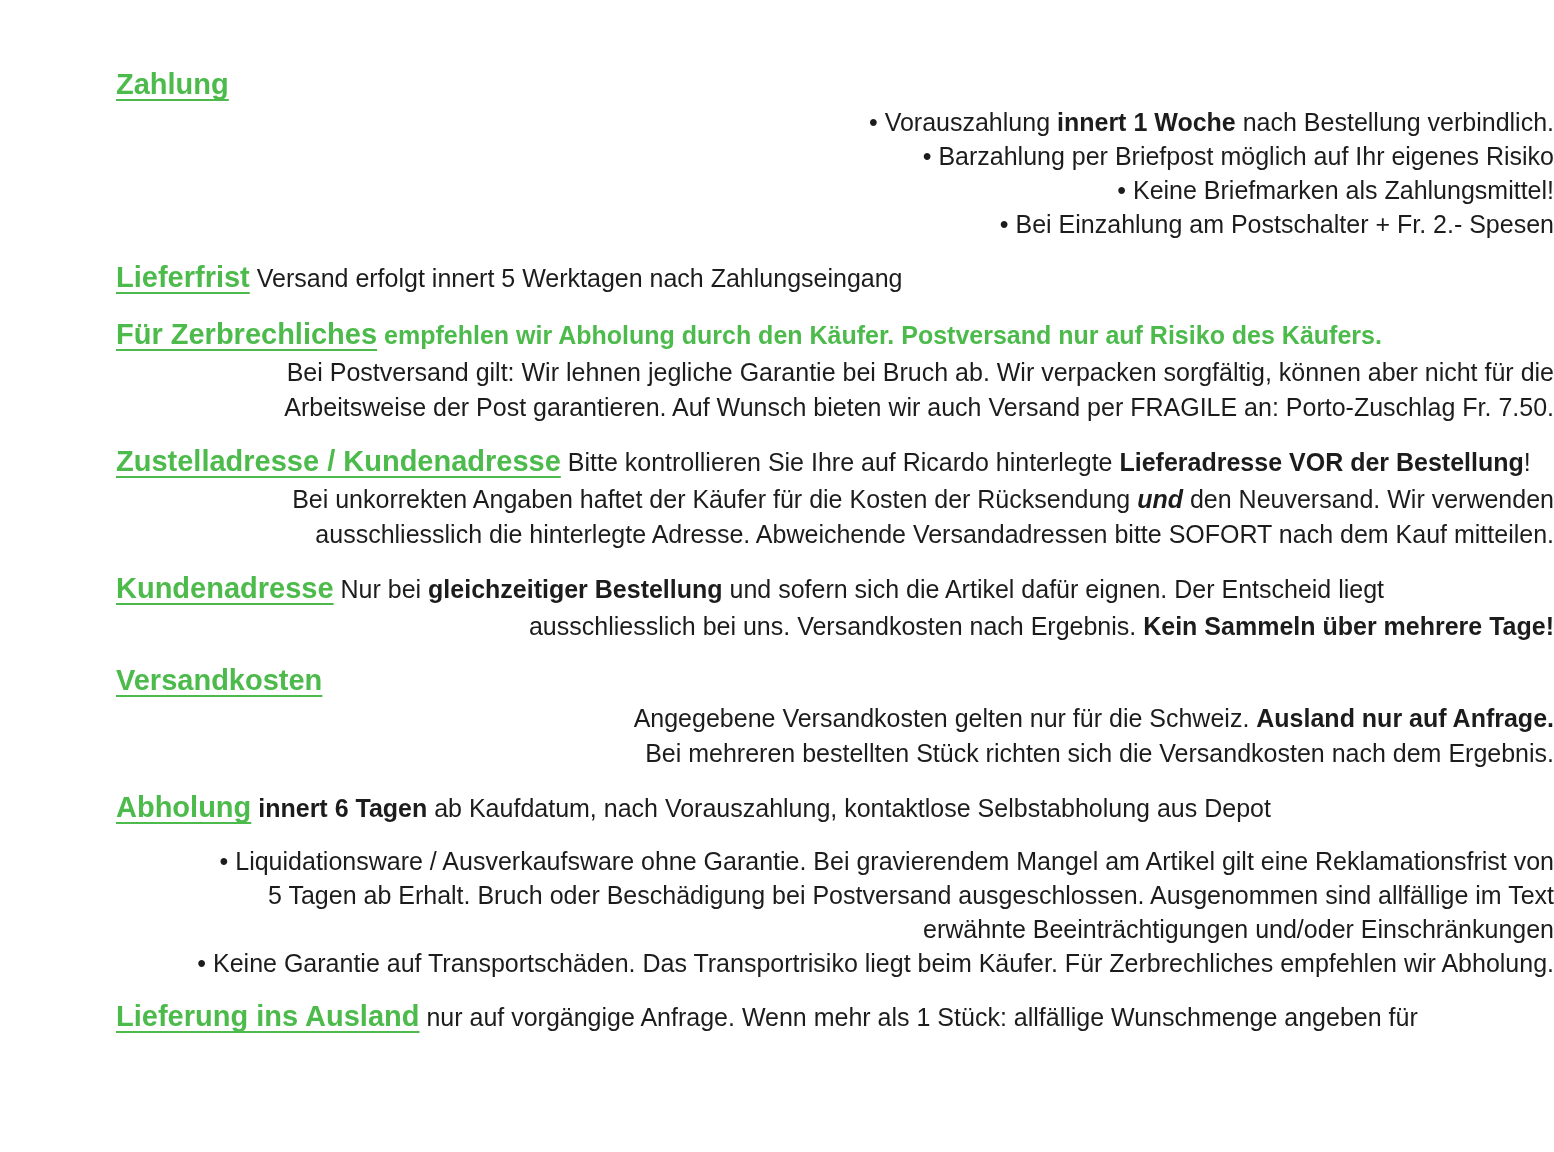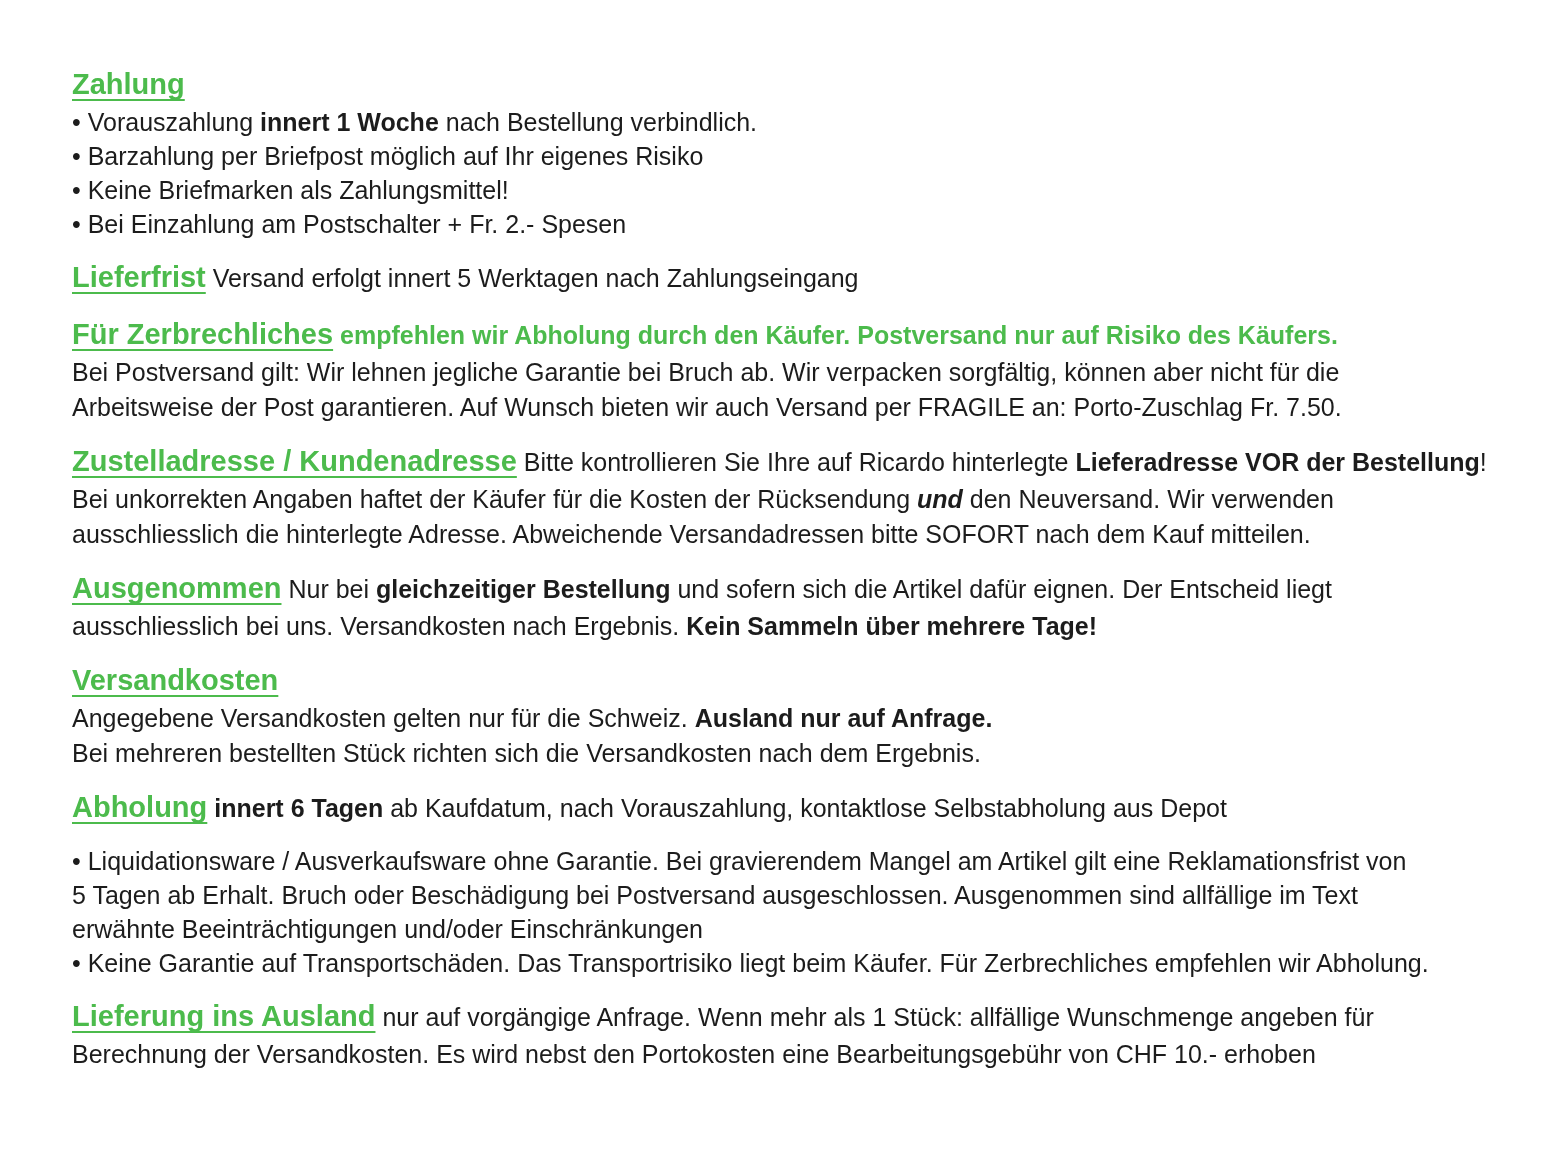--- a/index.html
+++ b/index.html
@@ -9,31 +9,31 @@
   html,body{margin:0;padding:0;}
   body{
     width:1554px;height:1152px;
     background:#ffffff;
     font-family:"Liberation Sans","DejaVu Sans",sans-serif;
     color:var(--ink);
     overflow:hidden;
   }
   .page{padding:64px 0 0 72px;}
   section{margin:0 0 16px 0;}
-  .hline{font-size:25px;line-height:40px;white-space:nowrap;}
+  .hline{font-size:25px;line-height:40px;white-space:nowrap;margin-left:44px;}
   .h{
     color:var(--green);
     font-weight:700;
     font-size:29px;
     text-decoration:underline;
     text-decoration-thickness:2px;
     text-underline-offset:5px;
     text-decoration-skip-ink:none;
   }
-  .line{font-size:25px;line-height:35px;white-space:nowrap;}
+  .line{font-size:25px;line-height:35px;white-space:nowrap;text-align:right;}
   .bullets .line{line-height:34px;}
   .b{font-weight:700;}
   .bi{font-weight:700;font-style:italic;}
   .gb{color:var(--green);font-weight:700;}
 </style>
 </head>
 <body>
 
 <div class="page">
 
@@ -57,21 +57,21 @@
     <div class="line">Arbeitsweise der Post garantieren. Auf Wunsch bieten wir auch Versand per FRAGILE an: Porto-Zuschlag Fr. 7.50.</div>
   </section>
 
   <section>
     <div class="hline"><span class="h">Zustelladresse / Kundenadresse</span><span> Bitte kontrollieren Sie Ihre auf Ricardo hinterlegte </span><span class="b">Lieferadresse VOR der Bestellung</span><span>!</span></div>
     <div class="line"><span>Bei unkorrekten Angaben haftet der Käufer für die Kosten der Rücksendung </span><span class="bi">und</span><span> den Neuversand. Wir verwenden</span></div>
     <div class="line">ausschliesslich die hinterlegte Adresse. Abweichende Versandadressen bitte SOFORT nach dem Kauf mitteilen.</div>
   </section>
 
   <section>
-    <div class="hline"><span class="h">Ausgenommen</span><span> Nur bei </span><span class="b">gleichzeitiger Bestellung</span><span> und sofern sich die Artikel dafür eignen. Der Entscheid liegt</span></div>
+    <div class="hline"><span class="h">Kundenadresse</span><span> Nur bei </span><span class="b">gleichzeitiger Bestellung</span><span> und sofern sich die Artikel dafür eignen. Der Entscheid liegt</span></div>
     <div class="line"><span>ausschliesslich bei uns. Versandkosten nach Ergebnis. </span><span class="b">Kein Sammeln über mehrere Tage!</span></div>
   </section>
 
   <section>
     <div class="hline"><span class="h">Versandkosten</span></div>
     <div class="line"><span>Angegebene Versandkosten gelten nur für die Schweiz. </span><span class="b">Ausland nur auf Anfrage.</span></div>
     <div class="line">Bei mehreren bestellten Stück richten sich die Versandkosten nach dem Ergebnis.</div>
   </section>
 
   <section>
@@ -82,16 +82,15 @@
     <div class="bullets">
       <div class="line">• Liquidationsware / Ausverkaufsware ohne Garantie. Bei gravierendem Mangel am Artikel gilt eine Reklamationsfrist von</div>
       <div class="line">5 Tagen ab Erhalt. Bruch oder Beschädigung bei Postversand ausgeschlossen. Ausgenommen sind allfällige im Text</div>
       <div class="line">erwähnte Beeinträchtigungen und/oder Einschränkungen</div>
       <div class="line">• Keine Garantie auf Transportschäden. Das Transportrisiko liegt beim Käufer. Für Zerbrechliches empfehlen wir Abholung.</div>
     </div>
   </section>
 
   <section>
     <div class="hline"><span class="h">Lieferung ins Ausland</span><span> nur auf vorgängige Anfrage. Wenn mehr als 1 Stück: allfällige Wunschmenge angeben für</span></div>
-    <div class="line">Berechnung der Versandkosten. Es wird nebst den Portokosten eine Bearbeitungsgebühr von CHF 10.- erhoben</div>
   </section>
 
 </div>
 
 </body></html>

